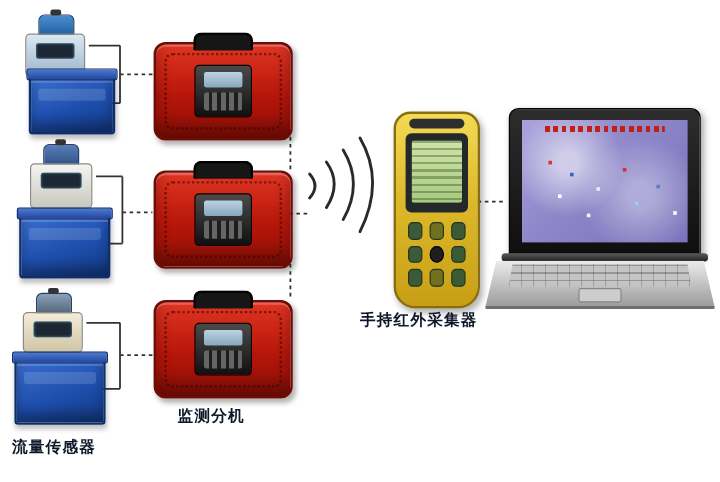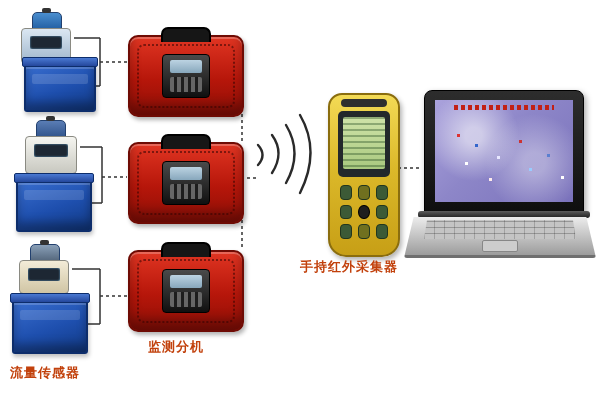--- a/index.html
+++ b/index.html
@@ -81,21 +81,21 @@
       background:linear-gradient(#ececec,#9c9c9c);clip-path:polygon(5% 0,95% 0,100% 100%,0 100%);
       border-bottom:3px solid #6f6f6f;border-radius:3px;}
   .lap-kb{position:absolute;left:20px;top:3px;right:20px;height:19px;
       background:repeating-linear-gradient(90deg,rgba(0,0,0,.18) 0 1px,transparent 1px 10px),
                  repeating-linear-gradient(0deg,#c4c4c4 0 5px,#969696 5px 6px);
       clip-path:polygon(2% 0,98% 0,100% 100%,0 100%);}
   .lap-pad{position:absolute;left:50%;bottom:3px;transform:translateX(-50%);width:34px;height:10px;
       background:#cdcdcd;border:1px solid #878787;border-radius:2px;}
 
   
-  .label{position:absolute;color:#c2410c;font-weight:bold;font-size:13px;z-index:3;letter-spacing:1px;}
+  .label{position:absolute;color:#0f172a;font-weight:bold;font-size:13px;z-index:3;letter-spacing:1px;}
 </style>
 </head>
 <body>
 
 <div class="stage">
 
   <svg class="connectors" width="600" height="402">
     <g stroke="#333" stroke-width="1.5" fill="none">
       <path d="M74 38 H100 M92 86 H100 M100 38 V86"></path>
       <path d="M80 147 H102 M88 203 H102 M102 147 V203"></path>

